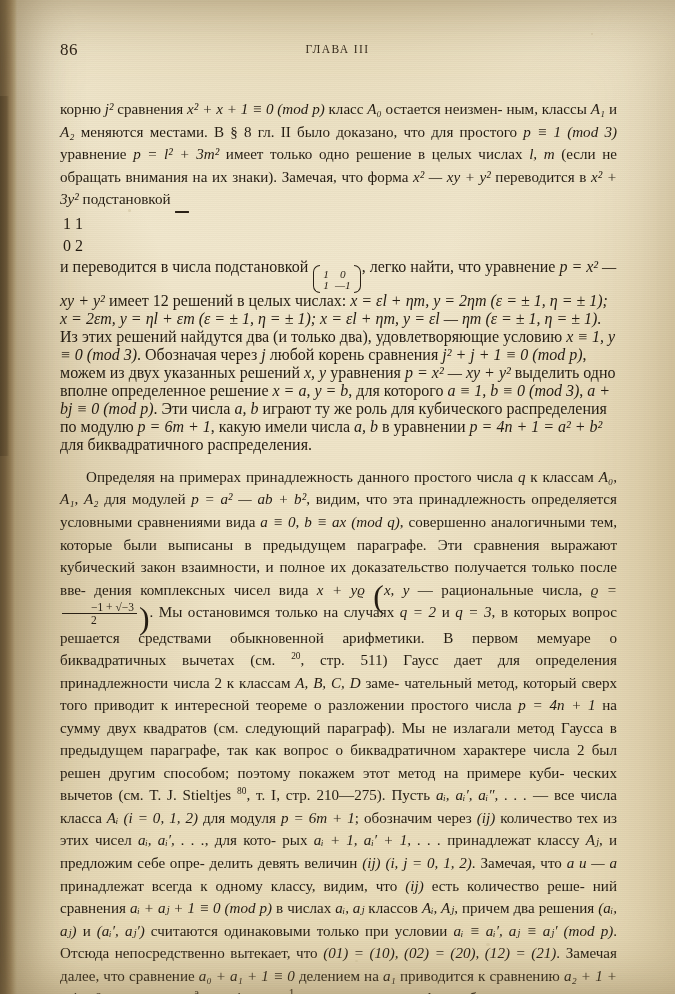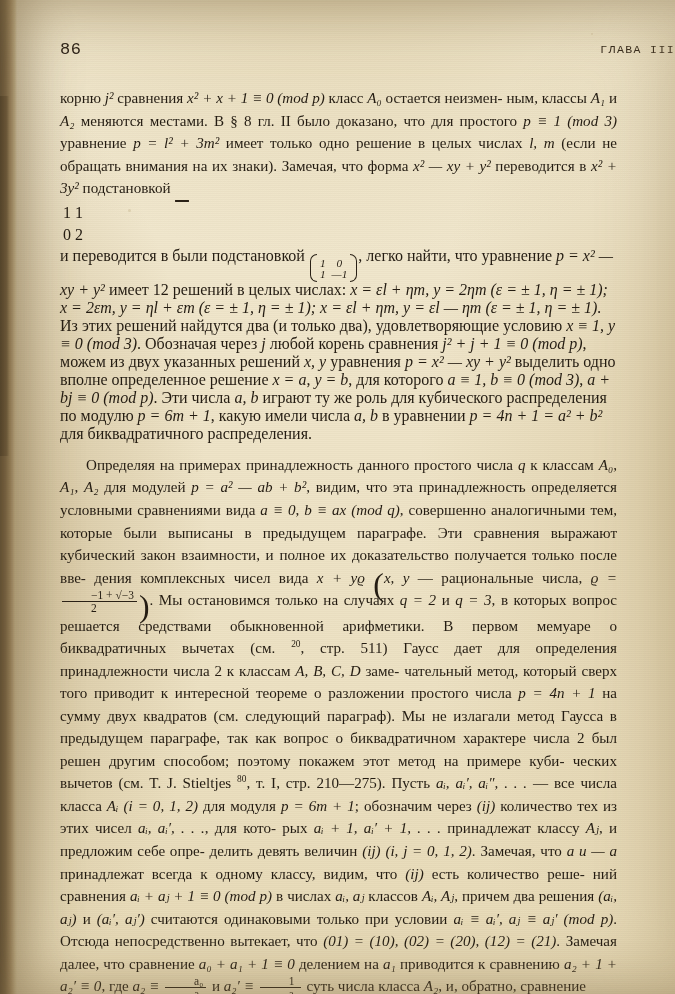--- a/index.html
+++ b/index.html
@@ -29,36 +29,36 @@
     opacity:.8;
   }
   
   .speck{position:absolute;border-radius:50%;background:#b9a477;opacity:.30;}
   
   #content{
     position:absolute;left:0;top:0;width:675px;height:994px;
     color:#241c12;
   }
   .hdr{
-    position:absolute;top:40px;left:0;width:675px;height:18px;font-family:Liberation Mono, monospace;
+    position:absolute;top:40px;left:0;width:675px;height:18px;
   }
   .folio{
     position:absolute;left:60px;top:0;font-size:17px;letter-spacing:.5px;
     color:#2b2117;
   }
   .chaphead{
-    position:absolute;left:0;top:3px;width:675px;text-align:right;
+    position:absolute;left:0;top:3px;width:675px;text-align:center;
     font-size:11.5px;letter-spacing:1.4px;color:#33281b;
     font-variant:small-caps;text-transform:uppercase;
   }
   .body{
     position:absolute;left:60px;top:86px;width:557px;
   }
   p{
-    margin:1px 0 0 0;
+    margin:12px 0 0 0;
     font-size:15.1px;
     line-height:22.55px;
     text-align:justify;
     text-justify:inter-word;
     color:#241c12;
     -webkit-font-smoothing:none;
   }
   p.indent{text-indent:26px;}
   p + p{margin-top:11px;}
   .mi{font-style:italic;}
@@ -126,21 +126,21 @@
           <tbody>
             <tr>
               <td>1</td>
               <td>1</td>
             </tr>
             <tr>
               <td>0</td>
               <td>2</td>
             </tr>
           </tbody>
-        </table><span> и переводится в были подстановкой </span><span class="mat"><table><tbody>
+        </table><span> и переводится в числа подстановкой </span><span class="mat"><table><tbody>
               <tr>
                 <td>1</td>
                 <td>0</td>
               </tr>
               <tr>
                 <td>1</td>
                 <td>—1</td>
               </tr>
             </tbody></table></span><span>, легко найти, что уравнение </span><span class="mi">p = x² — xy + y²</span><span> имеет 12 решений в целых числах:</span> <span class="mi">x = εl + ηm,   y = 2ηm (ε = ± 1,   η = ± 1);   x = 2εm,   y = ηl + εm</span> <span class="mi">(ε = ± 1,   η = ± 1); x = εl + ηm, y = εl — ηm (ε = ± 1, η = ± 1).</span><span> Из этих решений найдутся два (и только два), удовлетворяющие условию </span><span class="mi">x ≡ 1,  y ≡ 0 (mod 3)</span><span>. Обозначая через </span><span class="mi">j</span><span> любой корень сравнения </span><span class="mi">j² + j + 1 ≡ 0 (mod p)</span><span>, можем из двух указанных решений </span><span class="mi">x, y</span><span> уравнения </span><span class="mi">p = x² — xy + y²</span><span> выделить одно вполне определенное решение </span><span class="mi">x = a</span>, <span class="mi">y = b</span><span>, для которого </span><span class="mi">a ≡ 1, b ≡ 0 (mod 3)</span>, <span class="mi">a + bj ≡ 0 (mod p)</span><span>. Эти числа </span><span class="mi">a, b</span><span> играют ту же роль для кубического распределения по модулю </span><span class="mi">p = 6m + 1</span><span>, какую имели числа </span><span class="mi">a, b</span><span> в уравнении </span><span class="mi">p = 4n + 1 = a² + b²</span><span> для биквадратичного распределения.</span><p></p>
 

